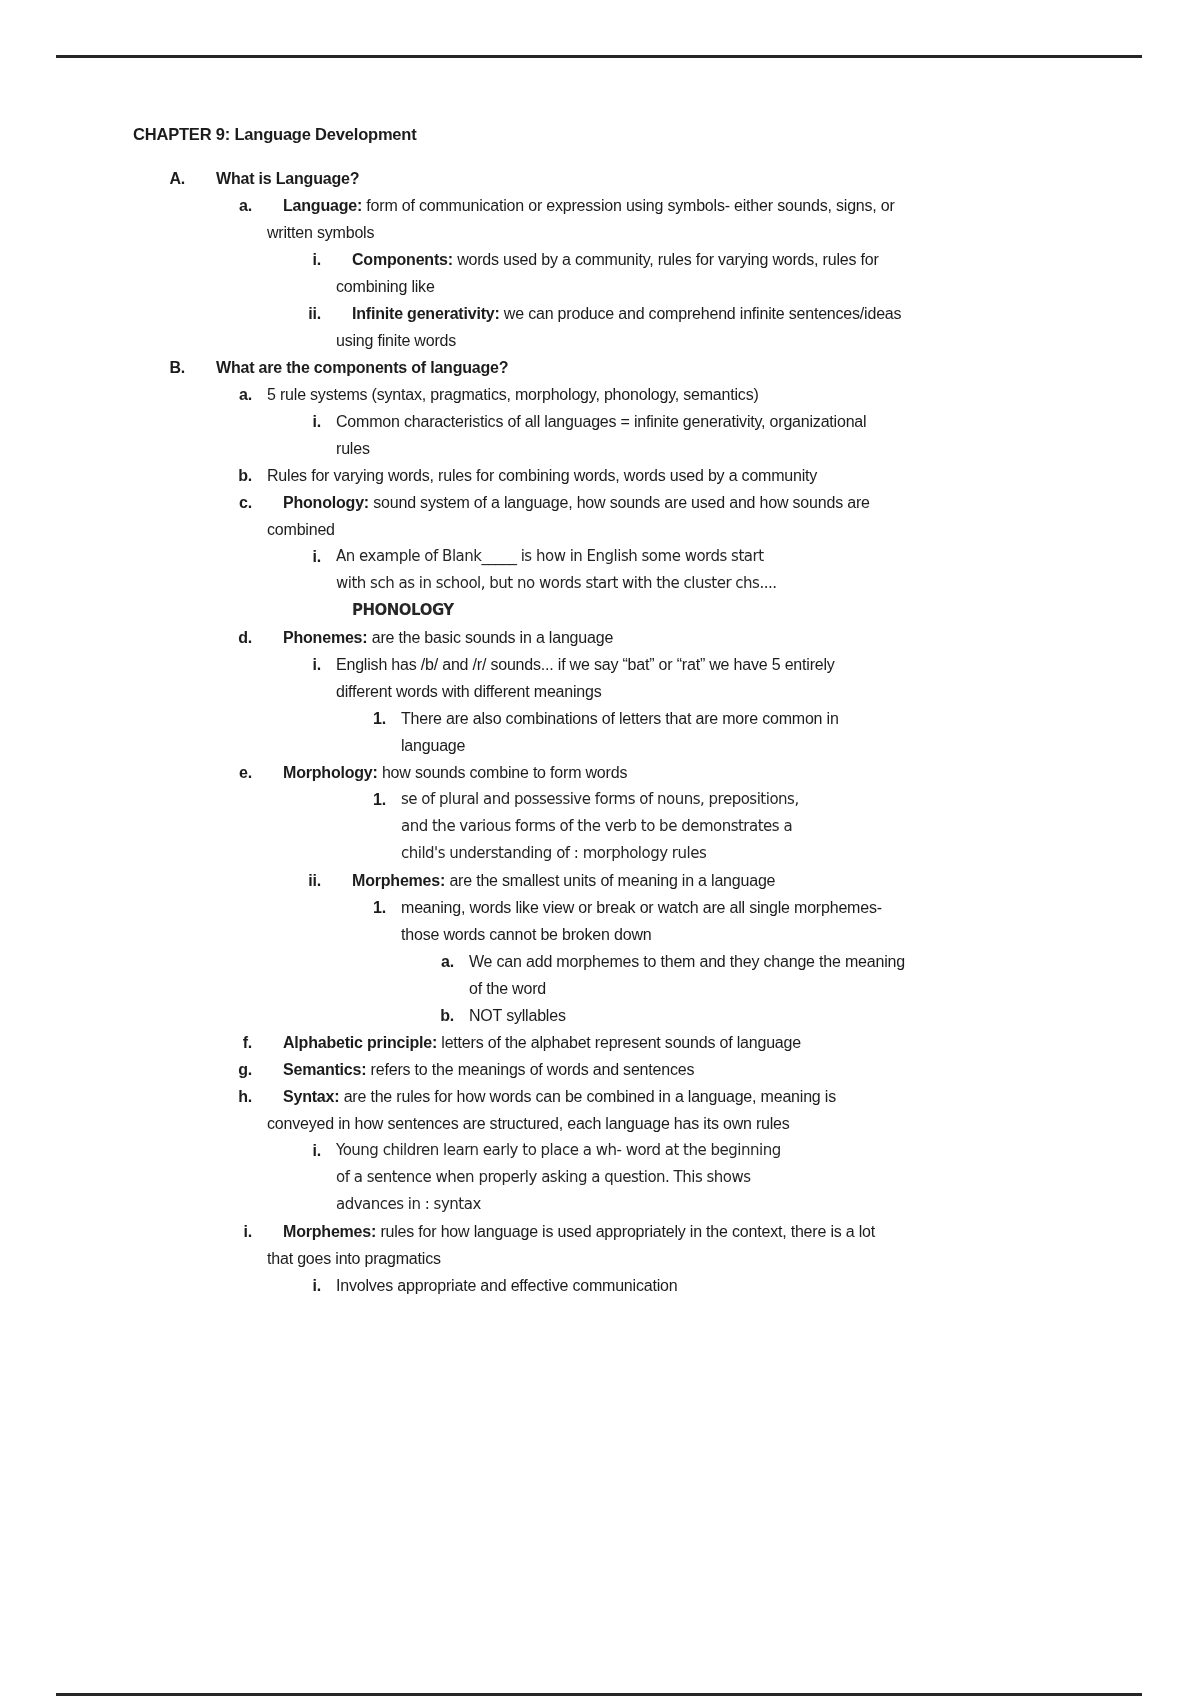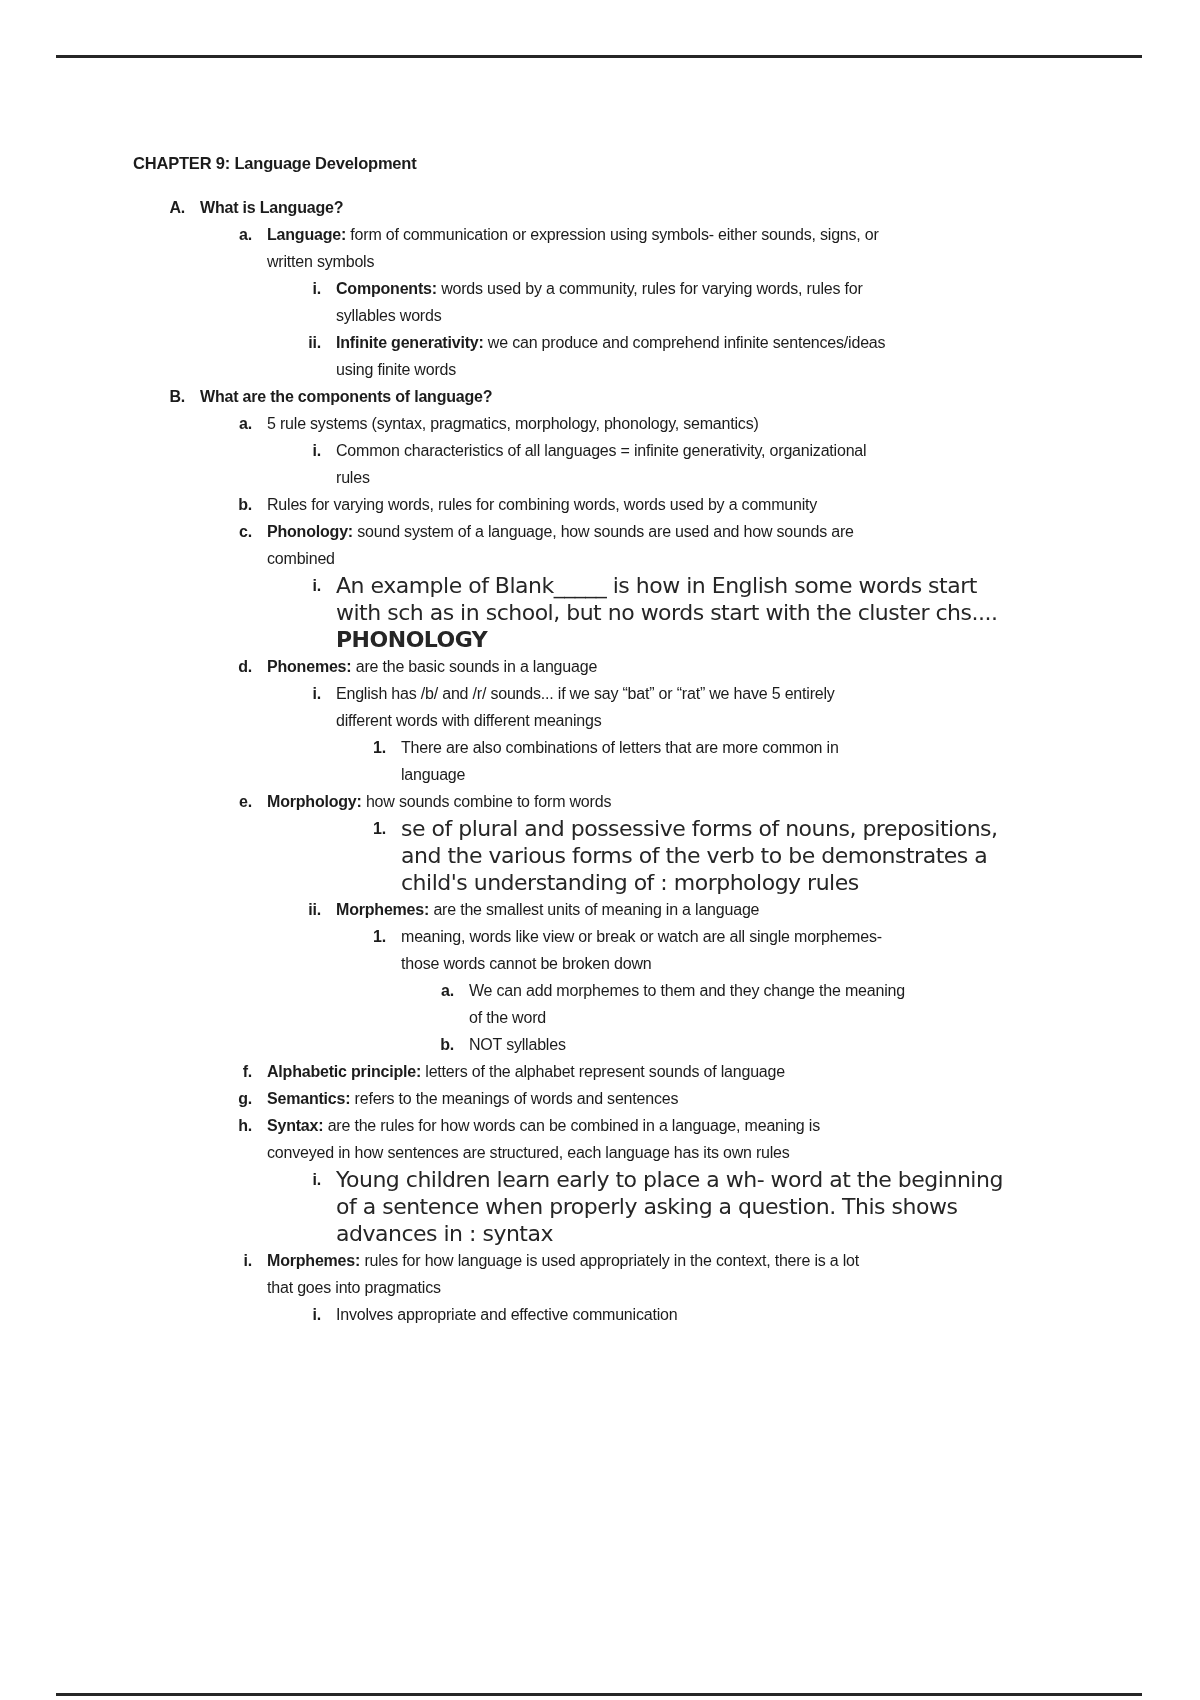--- a/index.html
+++ b/index.html
@@ -4,42 +4,42 @@
 <style>
   html,body { margin:0; padding:0; }
   body {
     width:1200px; height:1700px; background:#ffffff; position:relative;
     font-family:"Liberation Sans", sans-serif; color:#1c1c1c;
     overflow:hidden;
   }
   .rule { position:absolute; left:56px; width:1086px; height:3px; background:#262626; }
   .rule-top { top:55px; }
   .rule-bottom { top:1693px; }
-  .content { position:absolute; left:133px; top:152px; width:870px; }
+  .content { position:absolute; left:133px; top:123px; width:870px; }
   .title {
     font-weight:bold; font-size:16.5px; line-height:22px;
     letter-spacing:-0.2px; margin:0 0 20px 0;
   }
   .item { position:relative; font-size:16px; line-height:27px; letter-spacing:-0.2px; }
   .item .txt { margin-left:var(--ti); }
   .item .mk  {
     position:absolute; left:0; top:0; width:calc(var(--ti) - 15px);
     text-align:right; font-weight:bold;
   }
   .lv1 { --ti:67px; }
   .lv2 { --ti:134px; }
   .lv3 { --ti:203px; }
   .lv4 { --ti:268px; }
   .lv5 { --ti:336px; }
   .txt.alt {
-    font-family:"DejaVu Sans", sans-serif; font-size:22px;
+    font-family:"DejaVu Sans", sans-serif; font-size:15px;
     letter-spacing:-0.5px; color:#262626;
   }
   .line { white-space:nowrap; }
-  .b { font-weight:bold; }
+  .b { font-weight:bold;margin-left:16px; }
   .i { }
 </style>
 </head>
 <body>
 
 <div class="rule rule-top"></div>
 
 <div class="content">
   <div class="title">CHAPTER 9: Language Development</div>
   <div>
@@ -53,21 +53,21 @@
         <span class="mk">a.</span>
         <div class="txt">
           <div class="line"><span class="b">Language:</span><span> form of communication or expression using symbols- either sounds, signs, or</span></div>
           <div class="line"><span>written symbols</span></div>
         </div>
       </div>
       <div class="item lv3">
         <span class="mk">i.</span>
         <div class="txt">
           <div class="line"><span class="b">Components:</span><span> words used by a community, rules for varying words, rules for</span></div>
-          <div class="line"><span>syllables words</span></div>
+          <div class="line"><span>combining like</span></div>
         </div>
       </div>
       <div class="item lv3">
         <span class="mk">ii.</span>
         <div class="txt">
           <div class="line"><span class="b">Infinite generativity:</span><span> we can produce and comprehend infinite sentences/ideas</span></div>
           <div class="line"><span>using finite words</span></div>
         </div>
       </div>
       <div class="item lv1">

